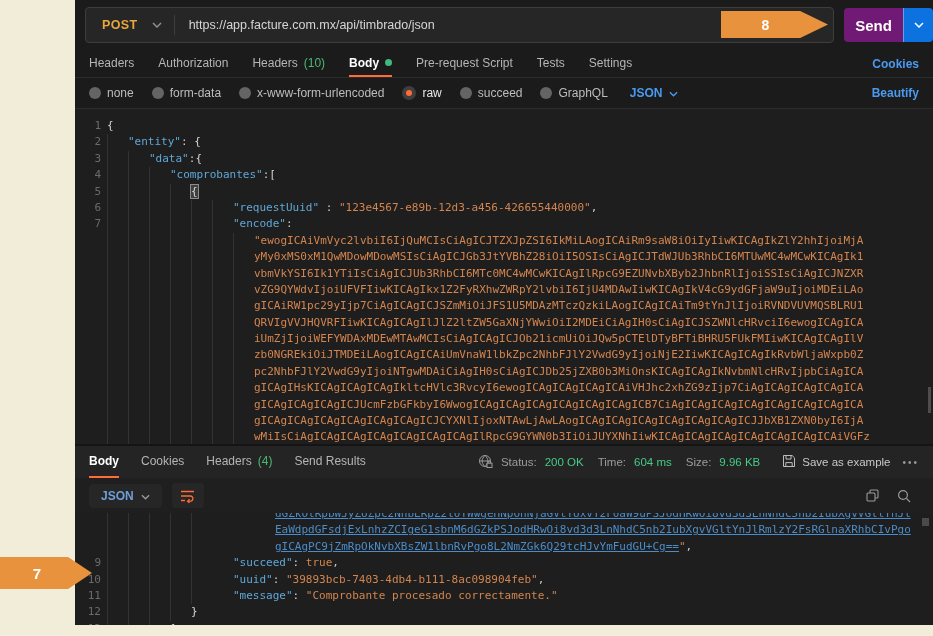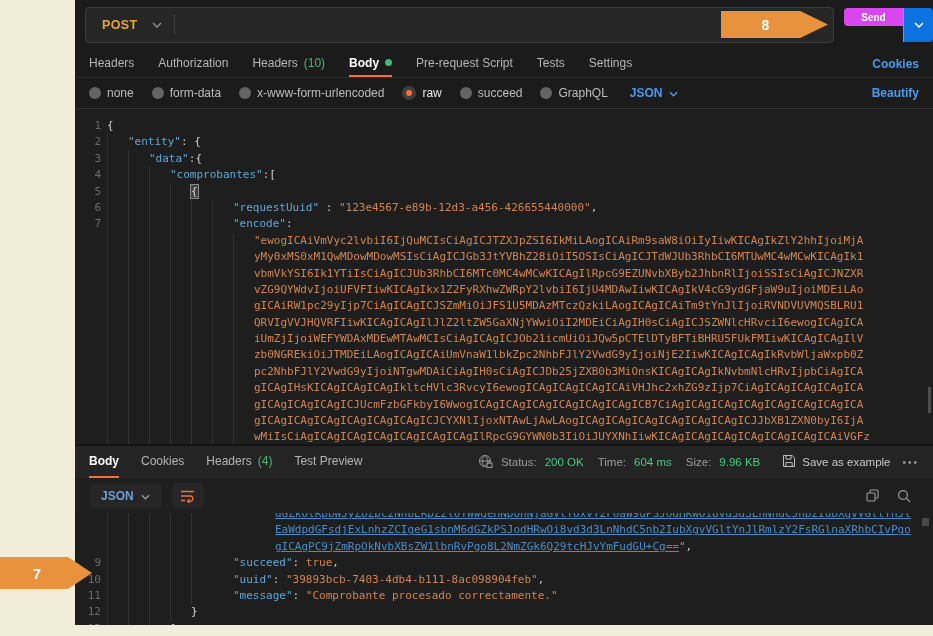--- a/index.html
+++ b/index.html
@@ -14,21 +14,21 @@
     background:#1c1c1c;display:flex;flex-direction:column;overflow:hidden;
   }
   
   .url-row{height:50px;flex:none;display:flex;align-items:center;gap:10px;padding:0 0 0 10px;background:#1b1b1b;position:relative}
   .url-field{flex:1;height:34px;background:#262626;border:1px solid #3d3d3d;border-radius:4px;display:flex;align-items:center;position:relative;min-width:0}
   .method{color:#e8a63c;font-weight:700;font-size:12.5px;letter-spacing:.4px;padding:0 12px 0 16px;display:flex;align-items:center;gap:14px;cursor:pointer}
   .method .chev{color:#8f8f8f;display:flex}
   .vdiv{width:1px;height:20px;background:#3d3d3d;flex:none}
   .url-text{color:#d6d6d6;font-size:12.5px;padding-left:14px;white-space:nowrap;overflow:hidden}
   .send-wrap{display:flex;flex:none}
-  .send-main{width:59px;height:18px;background:#d946ef;color:#fff;font-weight:700;font-size:10px;border:none;border-radius:4px 0 0 4px;cursor:pointer;font-family:inherit}
+  .send-main{width:59px;height:34px;background:#701a75;color:#fff;font-weight:700;font-size:15px;border:none;border-radius:4px 0 0 4px;cursor:pointer;font-family:inherit}
   .send-caret{width:29px;height:34px;background:#0b72e0;border:none;border-left:1px solid rgba(255,255,255,.35);border-radius:0 4px 4px 0;color:#fff;display:flex;align-items:center;justify-content:center;cursor:pointer}
   
   .badge{background:#e8923d;color:#fff;font-weight:700;display:flex;align-items:center;justify-content:center;clip-path:polygon(0 0,74% 0,100% 50%,74% 100%,0 100%)}
   .badge8{position:absolute;right:5px;top:3px;width:89px;height:27px;font-size:14px;padding-right:18px}
   .badge7{position:absolute;left:0;top:557px;width:74px;height:32px;font-size:15px;padding-right:18px}
   
   .req-tabs{height:27px;flex:none;display:flex;align-items:stretch;gap:24px;padding:0 14px;font-size:12px;color:#b5b5b5;background:#1b1b1b;border-bottom:1px solid #2c2c2c}
   .tab{display:flex;align-items:center;gap:6px;border-bottom:2px solid transparent;cursor:pointer;white-space:nowrap}
   .tab.active{color:#fff;font-weight:700;border-bottom-color:#ff6c37}
   .tab .count{color:#4db874}
@@ -87,20 +87,21 @@
     <div class="url-field">
       <div class="method">
         <span>POST</span>
         <span class="chev">
           <svg width="10" height="6" viewBox="0 0 10 6">
               <path d="M1 1l4 4 4-4" fill="none" stroke="currentColor" stroke-width="1.5"></path>
             </svg>
         </span>
       </div>
       <div class="vdiv"></div>
+      <div class="url-text">https://app.facture.com.mx/api/timbrado/json</div>
       <div class="badge badge8">8</div>
     </div>
     <div class="send-wrap">
       <button class="send-main">Send</button>
       <div class="send-caret">
         <svg width="10" height="6" viewBox="0 0 10 6">
             <path d="M1 1l4 4 4-4" fill="none" stroke="#fff" stroke-width="1.5"></path>
           </svg>
       </div>
     </div>
@@ -183,21 +184,21 @@
     <div class="ed-thumb"></div>
   </div>
 
   <div class="resp-header">
     <div class="tab active">Body</div>
     <div class="tab">Cookies</div>
     <div class="tab">
       <span>Headers</span>
       <span class="count">(4)</span>
     </div>
-    <div class="tab">Test Preview</div>
+    <div class="tab">Send Results</div>
 
     <div class="resp-meta">
       <span class="ic">
         <svg width="15" height="15" viewBox="0 0 15 15" fill="none" stroke="#9a9a9a" stroke-width="1">
           <circle cx="7" cy="7" r="5.5"></circle>
             <path d="M1.5 7h11M7 1.5c-3.8 3.4-3.8 7.6 0 11M7 1.5c3.8 3.4 3.8 7.6 0 11"></path>
           <rect x="9" y="9.2" width="5" height="4.3" fill="#242424"></rect>
             <path d="M10.3 9.2V8.2a1.2 1.2 0 0 1 2.4 0v1"></path>
         </svg>
       </span>

